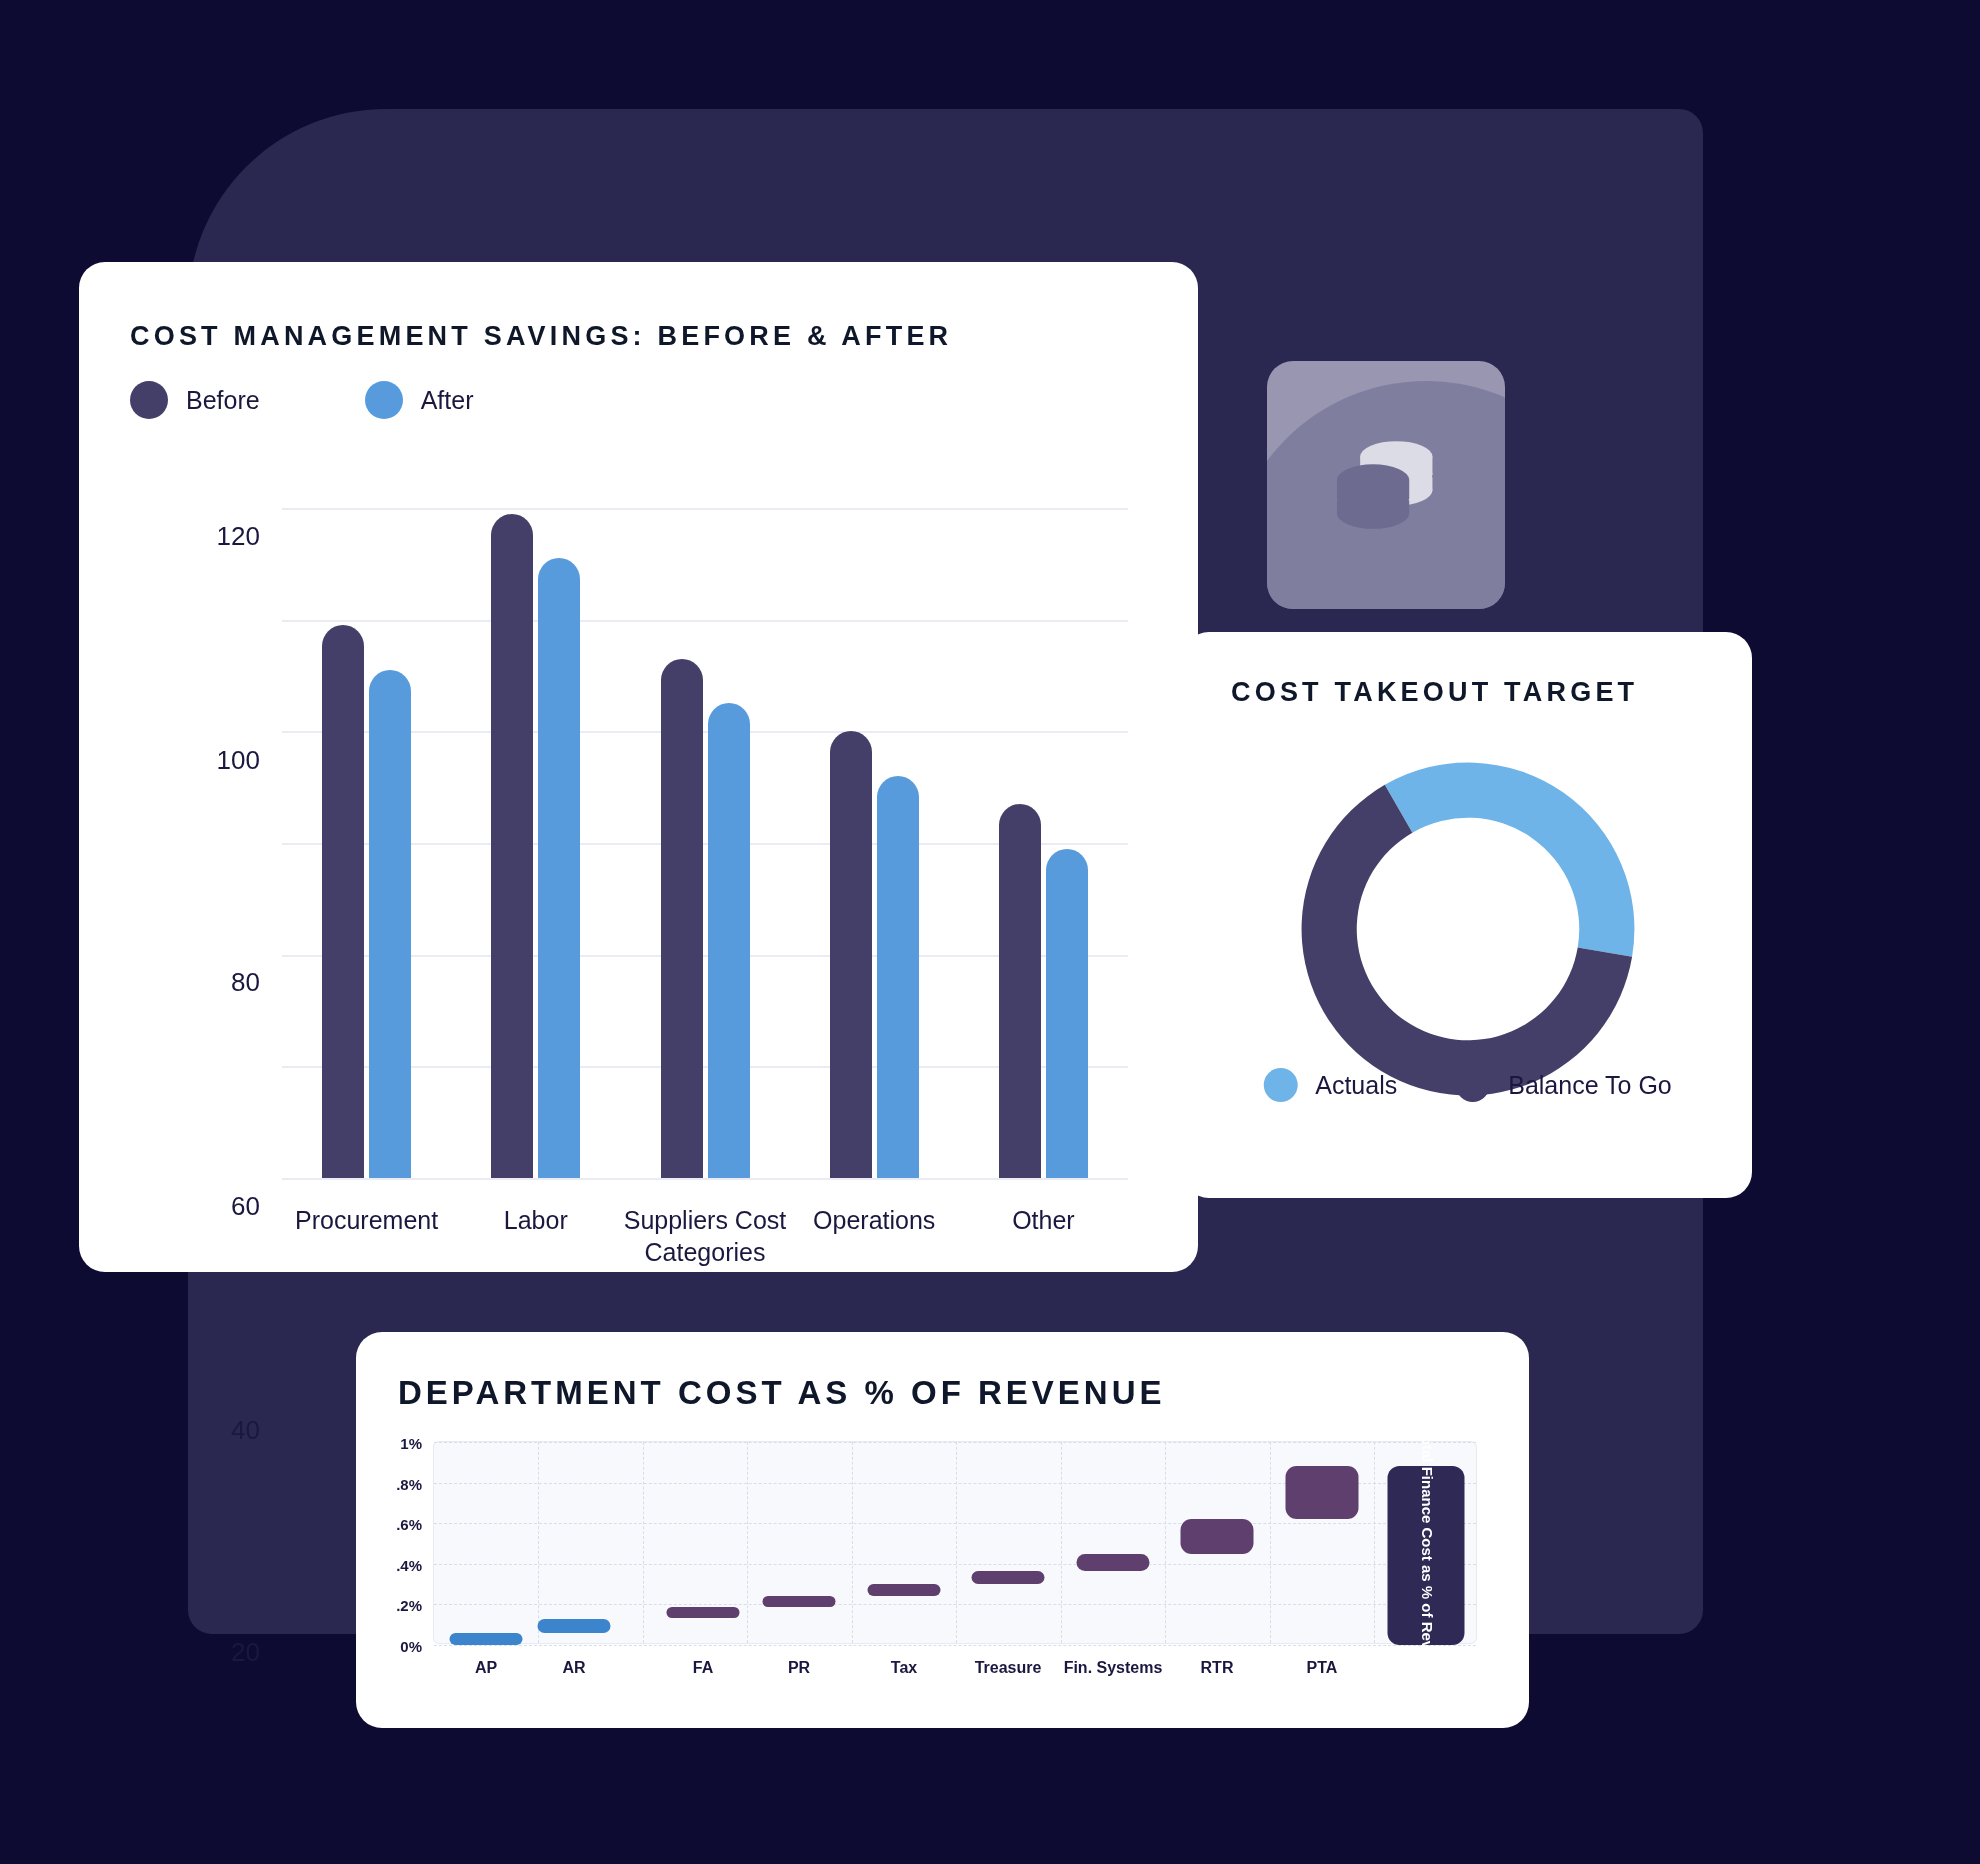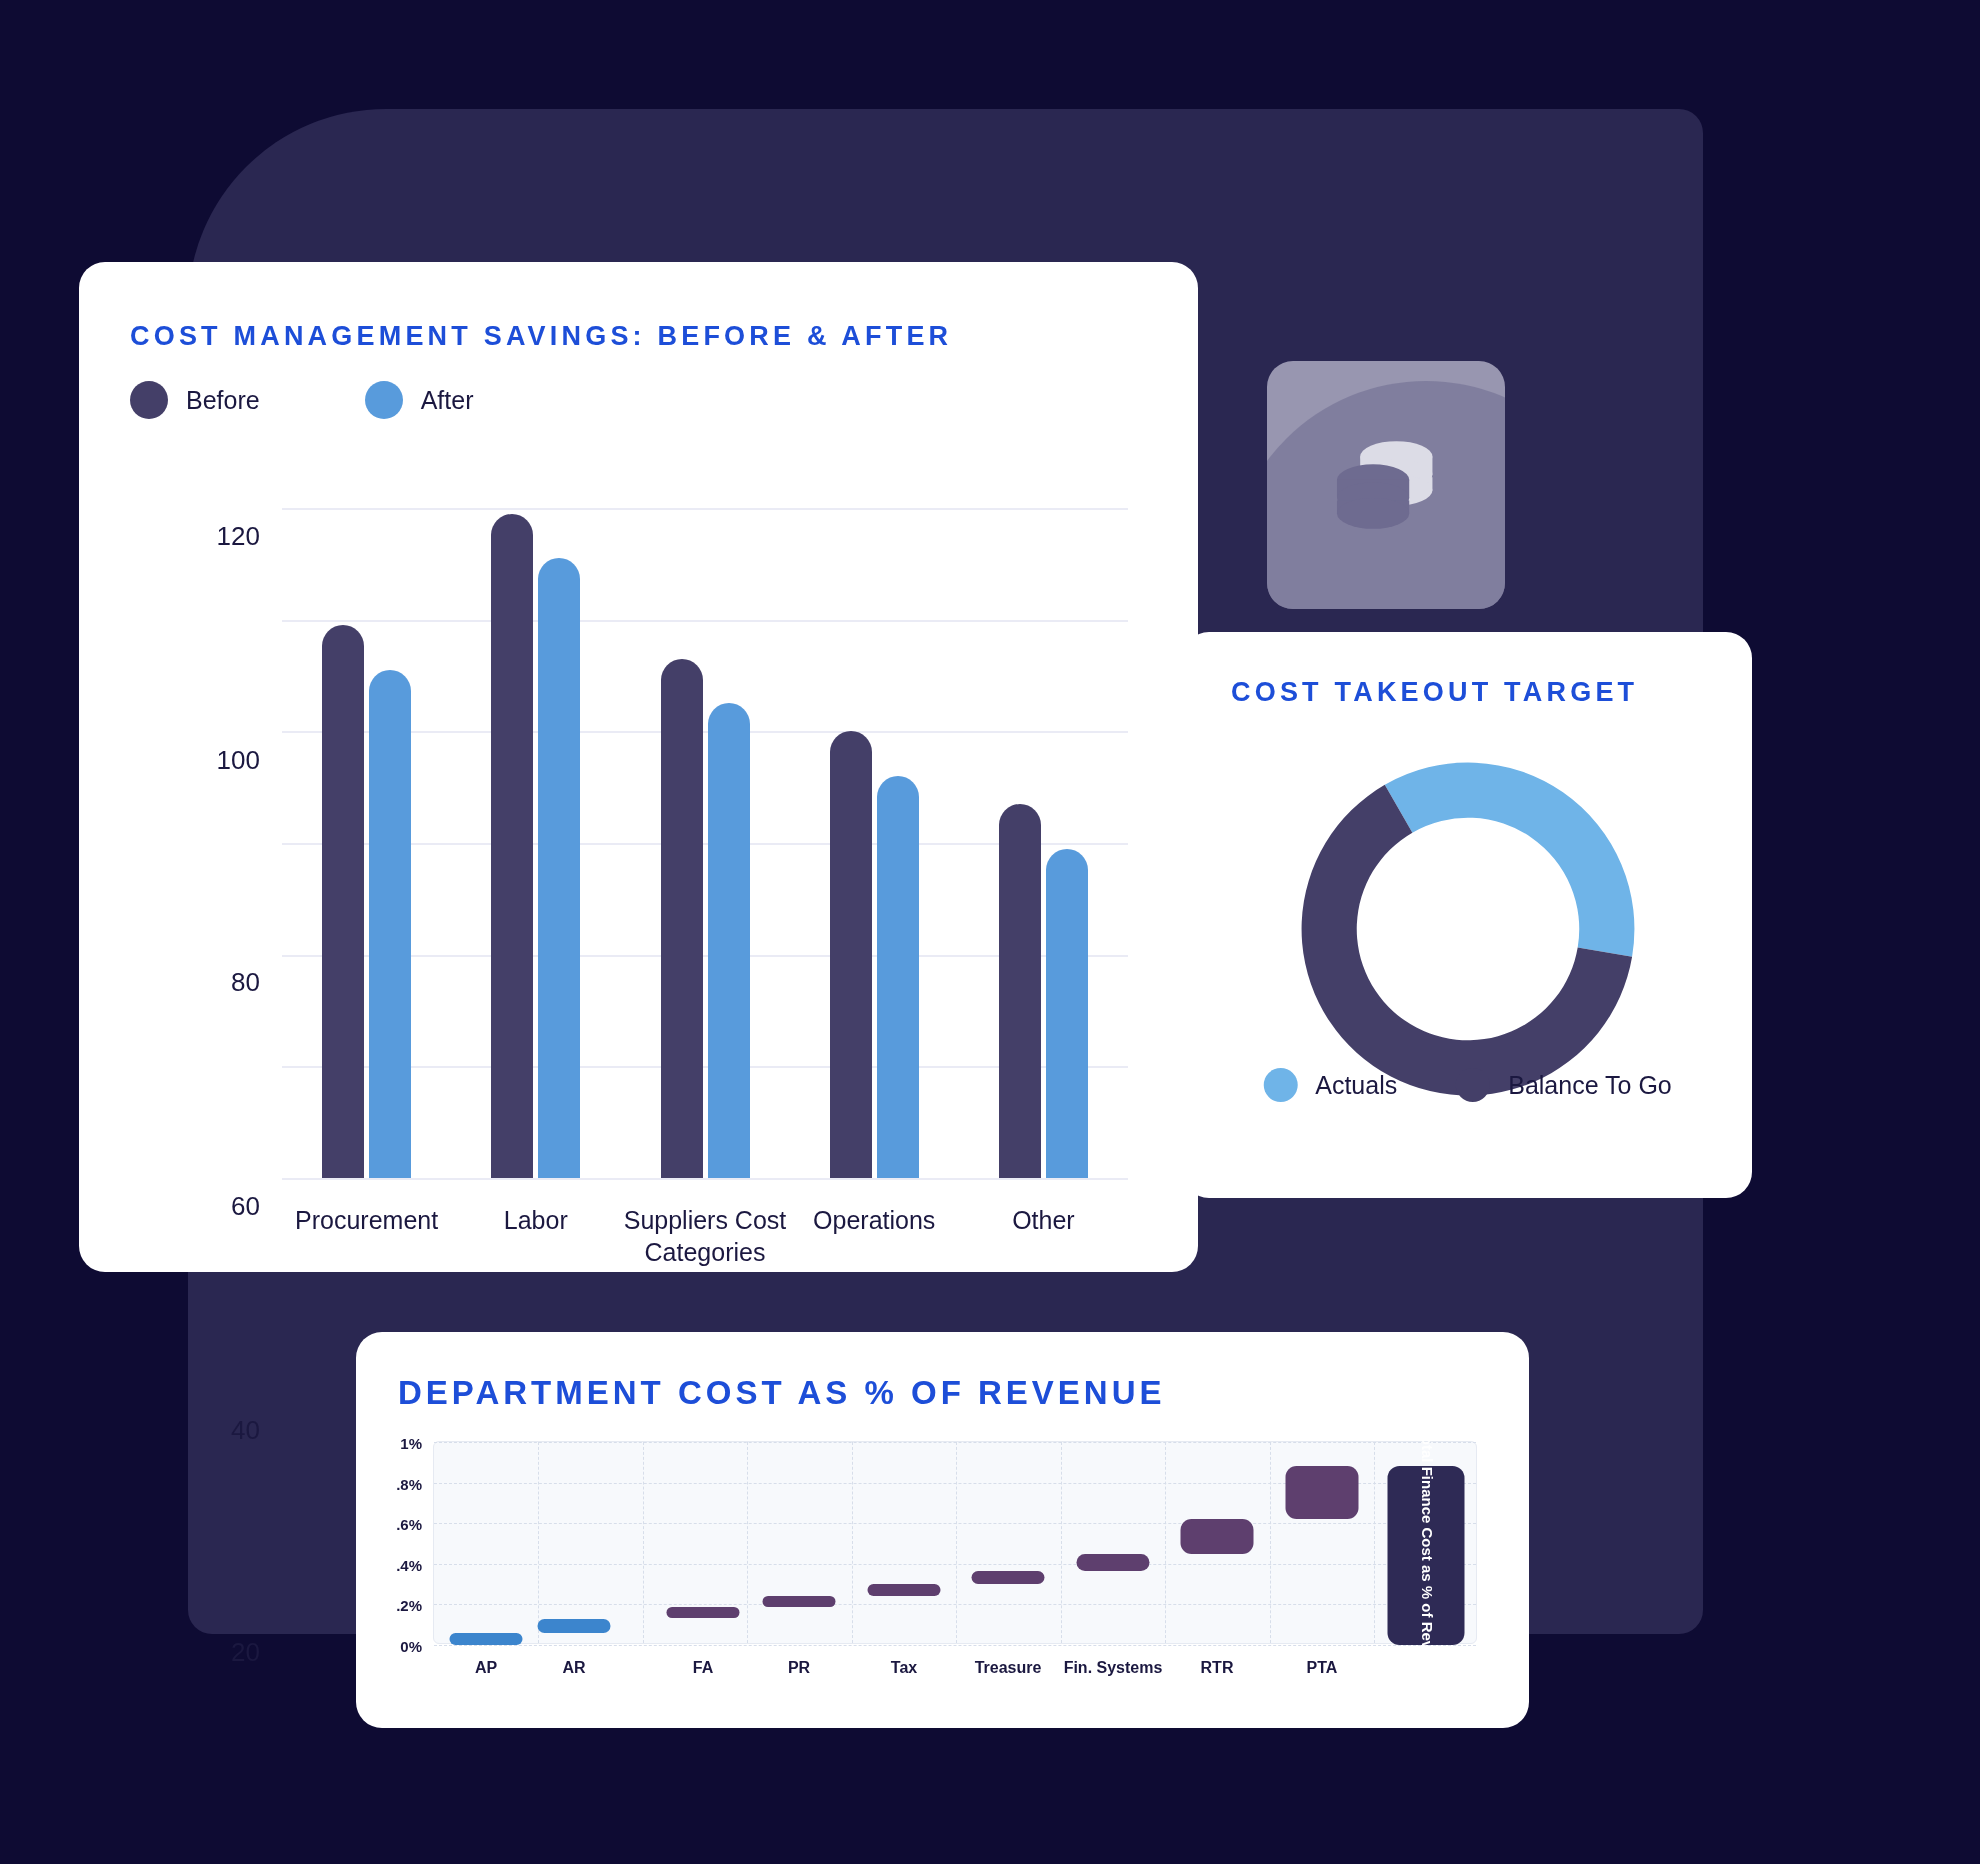--- a/index.html
+++ b/index.html
@@ -23,21 +23,21 @@
   
   .card {
     position: absolute;
     background: #FFFFFF;
     border-radius: 26px;
   }
 
   
   #bar-card { left: 79px; top: 262px; width: 1119px; height: 1010px; }
   .card-title {
-    color: #1d4ed8;
+    color: #0f172a;
     font-size: 27px;
     font-weight: bold;
     letter-spacing: 4.2px;
   }
   #bar-card .card-title { position: absolute; left: 51px; top: 59px; }
 
   .legend-row { position: absolute; display: flex; align-items: center; }
   #bar-legend { left: 51px; top: 119px; gap: 12px; }
   .legend-item { display: flex; align-items: center; }
   .legend-dot { width: 38px; height: 38px; border-radius: 50%; }

